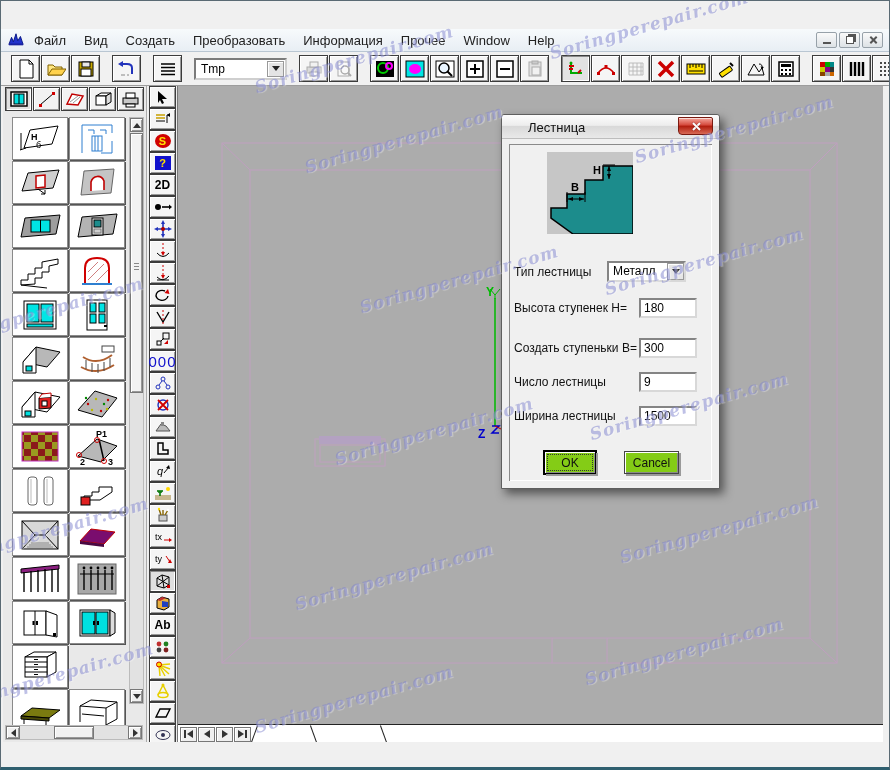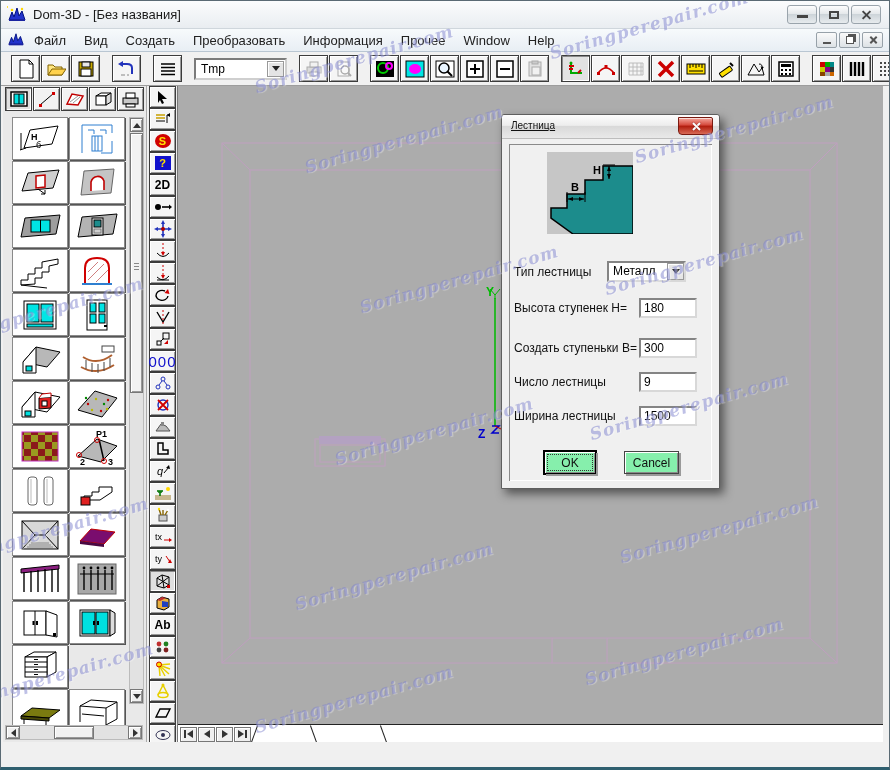--- a/index.html
+++ b/index.html
@@ -69,63 +69,42 @@
   .sheettab .sl{left:3px;transform:rotate(20deg);} .sheettab .sr{right:3px;transform:rotate(-20deg);}
   .sheettab.active{font-weight:bold;}
   
   #statusbar{position:absolute;left:0;bottom:0;width:100%;height:25px;background:#F0F0F0;border-top:1px solid #999;font-size:12px;color:#111;}
   .spanel{position:absolute;top:3px;height:18px;border:1px solid;border-color:#8a8a8a #fff #fff #8a8a8a;padding:1px 4px;white-space:pre;background:#F0F0F0;}
   .grip{position:absolute;right:1px;bottom:1px;width:14px;height:14px;background:
     linear-gradient(135deg,transparent 50%,#999 50%,#999 56%,transparent 56%,transparent 68%,#999 68%,#999 74%,transparent 74%,transparent 86%,#999 86%,#999 92%,transparent 92%);}
   
   #dialog{position:absolute;left:500px;top:113px;width:219px;height:375px;background:#F0F0F0;border:1px solid #5f5f5f;box-shadow:4px 5px 10px rgba(0,0,0,.5);z-index:40;border-radius:3px 3px 0 0;}
   #dlg-title{position:absolute;left:0;top:0;right:0;height:24px;background:linear-gradient(#FDFDFD,#EDEDED 45%,#D9D9D9 50%,#E9E9E9);border-bottom:1px solid #bdbdbd;border-radius:3px 3px 0 0;}
-  #dlg-title .txt{font-size:10px;color:#111;margin:5px 0 0 9px;display:inline-block;text-decoration:underline;}
+  #dlg-title .txt{font-size:13px;color:#111;margin:5px 0 0 26px;display:inline-block;}
   #dlg-close{position:absolute;right:6px;top:2px;width:35px;height:18px;background:linear-gradient(#F5A79D,#D4473A 45%,#B01B0C 50%,#D86A55);border:1px solid #7a1a10;border-radius:0 2px 4px 4px;box-shadow:inset 0 1px 0 rgba(255,255,255,.6);}
   #dlg-close .xgl3{position:absolute;left:50%;top:50%;width:9px;height:9px;transform:translate(-50%,-50%);}
   .xgl3:before,.xgl3:after{content:"";position:absolute;left:4px;top:0;width:2px;height:10px;background:#fff;box-shadow:0 0 1px #600;}
   .xgl3:before{transform:rotate(45deg);} .xgl3:after{transform:rotate(-45deg);}
   #dlg-inner{position:absolute;left:7px;right:7px;top:29px;bottom:7px;background:#F0F0F0;box-shadow:inset 1px 1px 0 #8a8a8a,inset -1px -1px 0 #fff;}
   .fldlabel{position:absolute;left:12px;font-size:12px;color:#111;line-height:21px;}
   .tbox{position:absolute;width:58px;height:20px;background:#fff;border:2px inset #d8d8d8;font-size:12px;padding:1px 3px;font-family:"Liberation Sans",sans-serif;}
   #combo{position:absolute;left:105px;top:146px;width:79px;height:21px;background:#fff;border:2px inset #d8d8d8;}
   #combo .val{font-size:12px;margin:1px 0 0 4px;}
   #combo .drop{position:absolute;right:0;top:0;bottom:0;width:17px;background:#E6E6E6;border:1px solid #999;box-shadow:inset 1px 1px 0 #fff;display:flex;align-items:center;justify-content:center;}
-  .dlgbtn{position:absolute;height:23px;background:#86efac;font-size:12px;color:#111;display:flex;align-items:center;justify-content:center;border:1px solid #444;box-shadow:inset 1px 1px 0 #fff,inset -1px -1px 0 #8a8a8a,2px 2px 0 #9a9a9a;}
+  .dlgbtn{position:absolute;height:23px;background:#84cc16;font-size:12px;color:#111;display:flex;align-items:center;justify-content:center;border:1px solid #444;box-shadow:inset 1px 1px 0 #fff,inset -1px -1px 0 #8a8a8a,2px 2px 0 #9a9a9a;}
   .dlgbtn.focus{border:1px solid #000;outline:1px dotted #333;outline-offset:-4px;box-shadow:inset 1px 1px 0 #fff,inset -1px -1px 0 #8a8a8a,2px 2px 0 #9a9a9a,0 0 0 1px #000;}
   
   #wmlayer{position:absolute;inset:0;z-index:60;pointer-events:none;}
   .wm{position:absolute;font-family:"DejaVu Serif",serif;font-style:italic;font-weight:bold;font-size:17px;letter-spacing:1px;color:rgba(125,130,205,.5);transform:rotate(-16deg);white-space:nowrap;text-shadow:1px 1px 1px rgba(255,255,255,.35);}
 </style>
 </head>
 <body>
 
 <div id="win">
 
-  <div id="titlebar">
-    <svg class="applogo" viewBox="0 0 20 18">
-      <polygon points="2,14 5,6 7,11 10,2 12,10 15,5 18,14" fill="#2233CC" stroke="#001080"></polygon>
-      <circle cx="5" cy="4" r="1.3" fill="#FFD700"></circle>
-        <circle cx="15" cy="3" r="1.2" fill="#FFD700"></circle>
-        <circle cx="10,1" cy="1" r="1" fill="#FFD700"></circle>
-      <rect x="2" y="13" width="16" height="2" fill="#1A23A0"></rect>
-    </svg>
-    <span class="title">Dom-3D - [Без названия]</span>
-    <div class="winbtns">
-      <div class="winbtn">
-          <div class="mingl"></div>
-        </div>
-      <div class="winbtn">
-          <div class="maxgl"></div>
-        </div>
-      <div class="winbtn">
-          <div class="xgl"></div>
-        </div>
-    </div>
-  </div>
 
   <div id="menubar">
     <svg class="applogo" style="width:18px;height:16px" viewBox="0 0 20 18">
       <polygon points="2,14 5,6 7,11 10,2 12,10 15,5 18,14" fill="#2233CC" stroke="#001080"></polygon>
       <rect x="2" y="13" width="16" height="2" fill="#1A23A0"></rect>
     </svg>
     <span class="menuitem">Файл</span>
     <span class="menuitem">Вид</span>
     <span class="menuitem">Создать</span>
     <span class="menuitem">Преобразовать</span>

